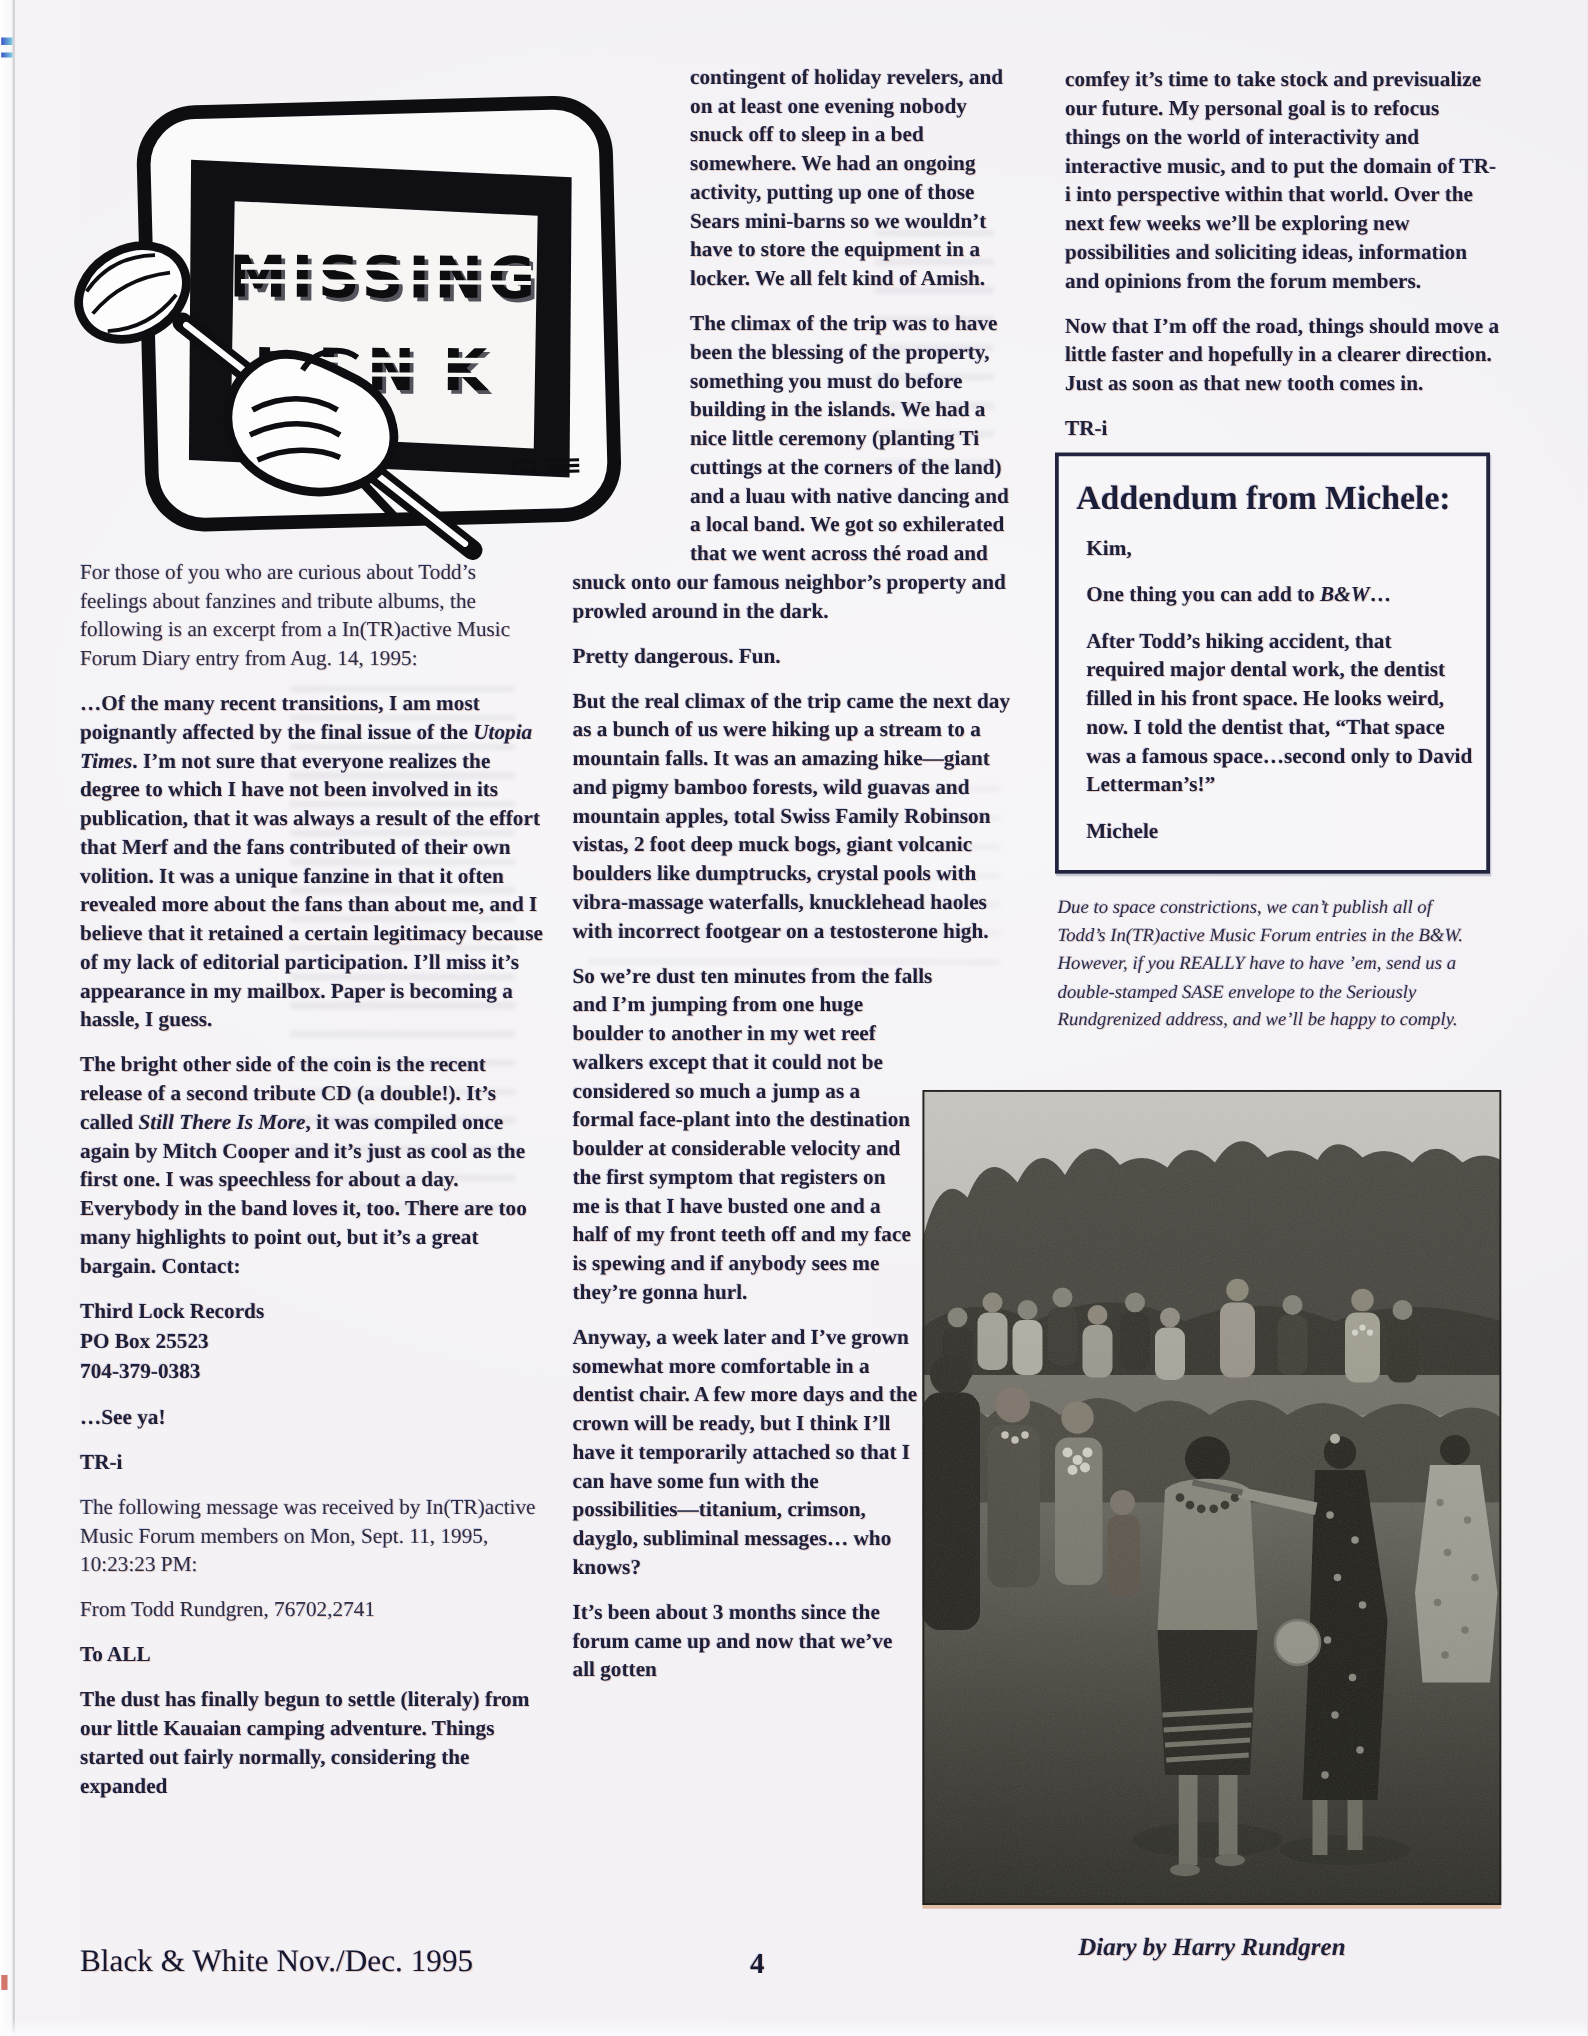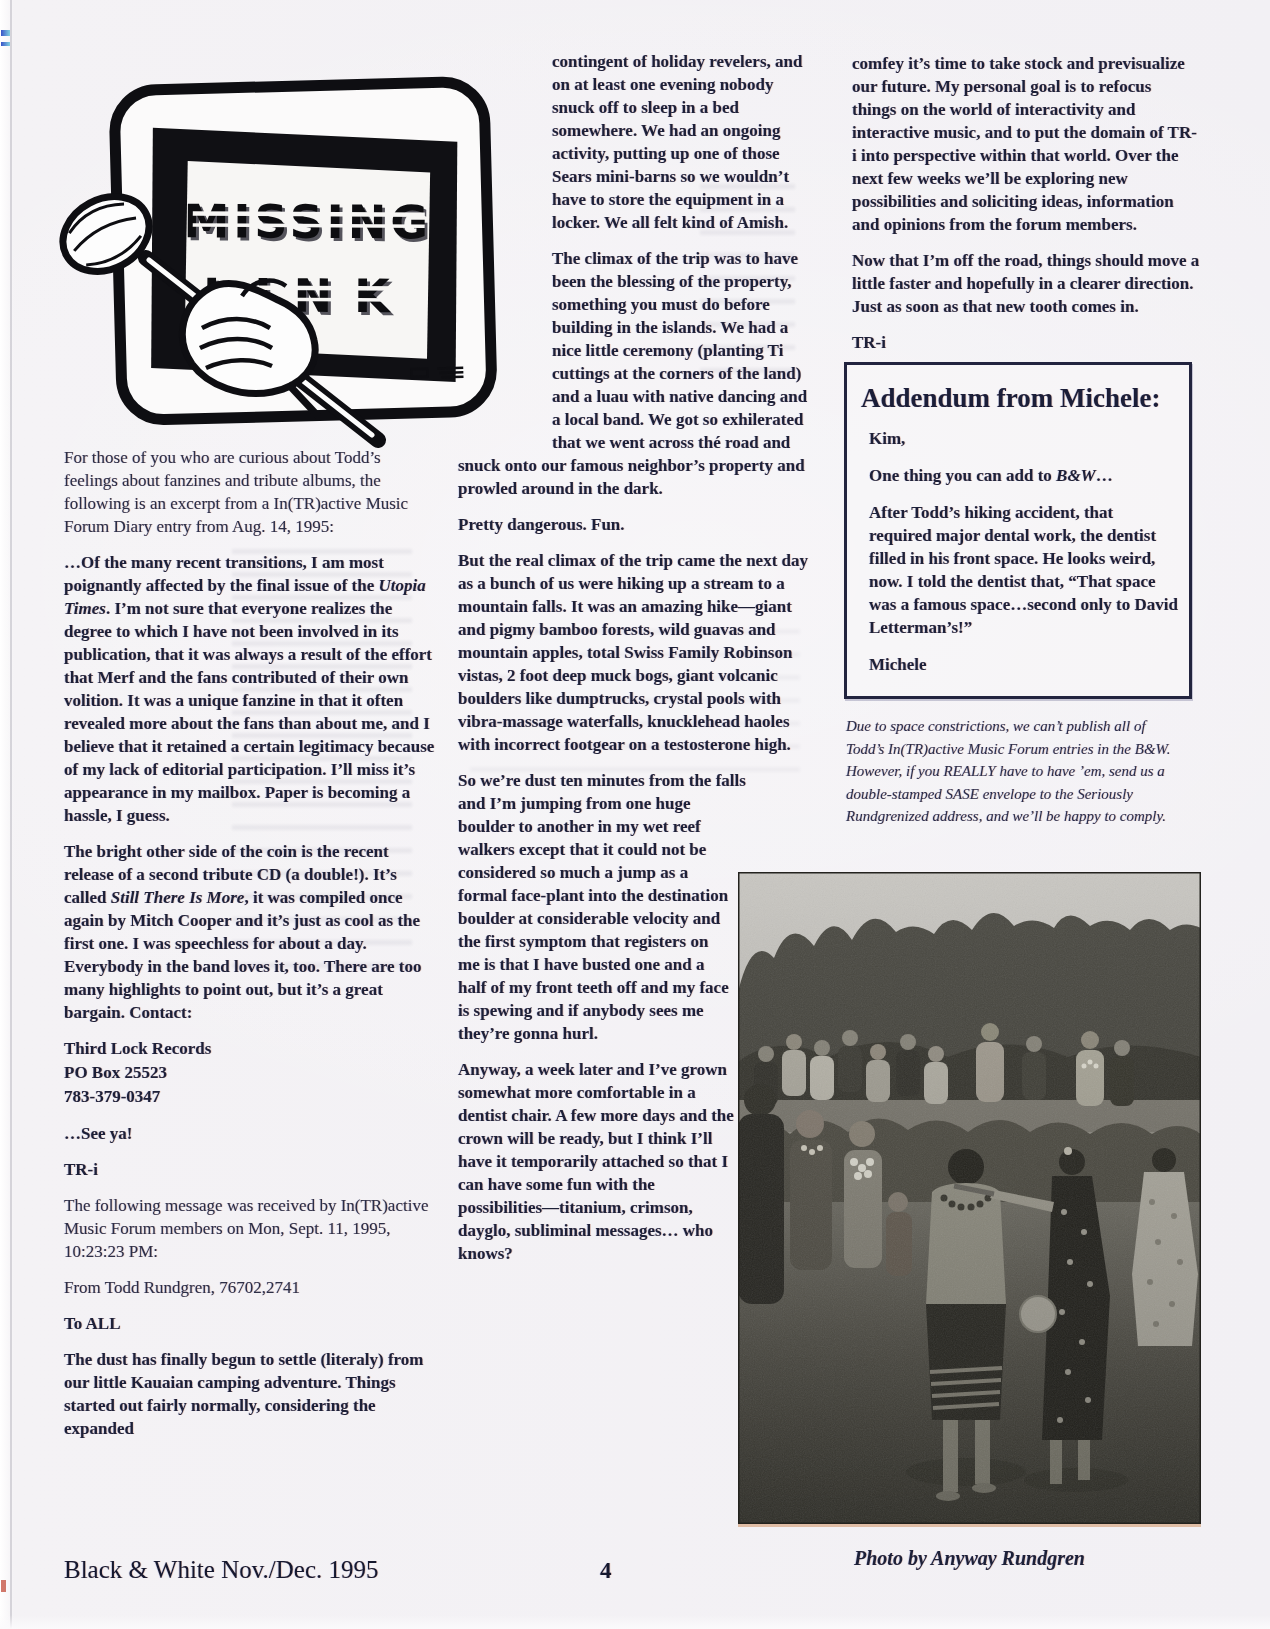--- a/index.html
+++ b/index.html
@@ -106,40 +106,41 @@
     </svg>
   </div>
 
   <div class="col col1 frg">
     <p class="r">For those of you who are curious about Todd’s feelings about fanzines and tribute albums, the following is an excerpt from a In(TR)active Music Forum Diary entry from Aug. 14, 1995:</p>
     <p class="b"><span>…Of the many recent transitions, I am most poignantly affected by the final issue of the </span><em>Utopia Times</em><span>. I’m not sure that everyone realizes the degree to which I have not been involved in its publication, that it was always a result of the effort that Merf and the fans contributed of their own volition. It was a unique fanzine in that it often revealed more about the fans than about me, and I believe that it retained a certain legitimacy because of my lack of editorial participation. I’ll miss it’s appearance in my mailbox. Paper is becoming a hassle, I guess.</span></p>
     <p class="b"><span>The bright other side of the coin is the recent release of a second tribute CD (a double!). It’s called </span><em>Still There Is More</em><span>, it was compiled once again by Mitch Cooper and it’s just as cool as the first one. I was speechless for about a day. Everybody in the band loves it, too. There are too many highlights to point out, but it’s a great bargain. Contact:</span></p>
     <div class="addr">
       <div>Third Lock Records</div>
       <div>PO Box 25523</div>
-      <div>783-379-0347</div>
+      <div>704-379-0383</div>
     </div>
     <p class="b">…See ya!</p>
     <p class="b">TR-i</p>
     <p class="r">The following message was received by In(TR)active Music Forum members on Mon, Sept. 11, 1995, 10:23:23 PM:</p>
     <p class="r">From Todd Rundgren, 76702,2741</p>
     <p class="b">To ALL</p>
     <p class="b">The dust has finally begun to settle (literaly) from our little Kauaian camping adventure. Things started out fairly normally, considering the expanded</p>
   </div>
 
   <div class="col col2 frg">
     <div class="wrapspacer"></div>
     <p class="b">contingent of holiday revelers, and on at least one evening nobody snuck off to sleep in a bed somewhere. We had an ongoing activity, putting up one of those Sears mini-barns so we wouldn’t have to store the equipment in a locker. We all felt kind of Amish.</p>
     <p class="b">The climax of the trip was to have been the blessing of the property, something you must do before building in the islands. We had a nice little ceremony (planting Ti cuttings at the corners of the land) and a luau with native dancing and a local band. We got so exhilerated that we went across thé road and snuck onto our famous neighbor’s property and prowled around in the dark.</p>
     <p class="b">Pretty dangerous. Fun.</p>
     <p class="b">But the real climax of the trip came the next day as a bunch of us were hiking up a stream to a mountain falls. It was an amazing hike—giant and pigmy bamboo forests, wild guavas and mountain apples, total Swiss Family Robinson vistas, 2 foot deep muck bogs, giant volcanic boulders like dumptrucks, crystal pools with vibra-massage waterfalls, knucklehead haoles with incorrect footgear on a testosterone high.</p>
     <p class="b oneline">So we’re dust ten minutes from the falls</p>
     <div class="narrow">
       <p class="b">and I’m jumping from one huge boulder to another in my wet reef walkers except that it could not be considered so much a jump as a formal face-plant into the destination boulder at considerable velocity and the first symptom that registers on me is that I have busted one and a half of my front teeth off and my face is spewing and if anybody sees me they’re gonna hurl.</p>
       <p class="b">Anyway, a week later and I’ve grown somewhat more comfortable in a dentist chair. A few more days and the crown will be ready, but I think I’ll have it temporarily attached so that I can have some fun with the possibilities—titanium, crimson, dayglo, subliminal messages… who knows?</p>
+      <p class="b">It’s been about 3 months since the forum came up and now that we’ve all gotten</p>
     </div>
   </div>
 
   <div class="col col3 frg">
     <p class="b">comfey it’s time to take stock and previsualize our future. My personal goal is to refocus things on the world of interactivity and interactive music, and to put the domain of TR-i into perspective within that world. Over the next few weeks we’ll be exploring new possibilities and soliciting ideas, information and opinions from the forum members.</p>
     <p class="b">Now that I’m off the road, things should move a little faster and hopefully in a clearer direction. Just as soon as that new tooth comes in.</p>
     <p class="b tri3">TR-i</p>
     <div class="adbox">
       <h2>Addendum from Michele:</h2>
       <div class="adbody">
@@ -279,18 +280,18 @@
             <circle cx="418" cy="452" r="3"></circle>
         </g>
       </g>
 
       <rect width="463" height="652" fill="url(#shade)"></rect>
       <rect width="463" height="652" filter="url(#ngrain)" opacity="0.13"></rect>
       <rect x="0" y="0" width="463" height="652" fill="none" stroke="#23221e" stroke-width="3"></rect>
     </svg>
   </div>
 
-  <div class="caption frg">Photo by Anyway Rundgren</div>
+  <div class="caption frg">Diary by Harry Rundgren</div>
 
   <div class="footer-title frg">Black &amp; White Nov./Dec. 1995</div>
   <div class="page-num frg">4</div>
 
 </div>
 
 </body></html>

